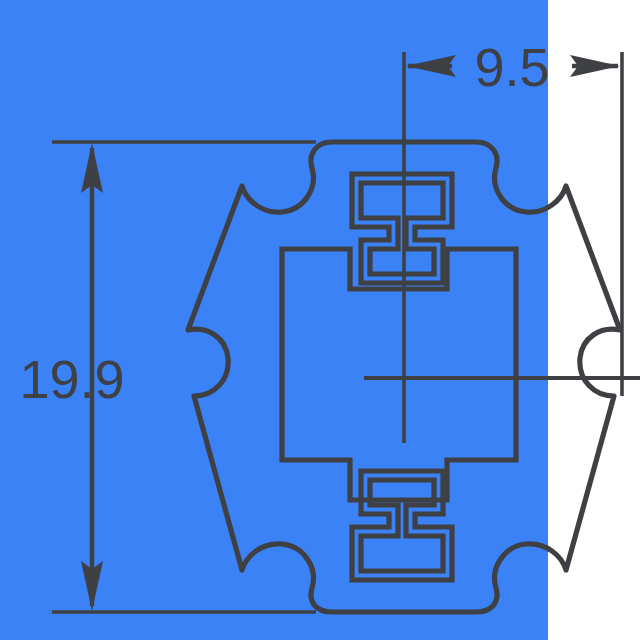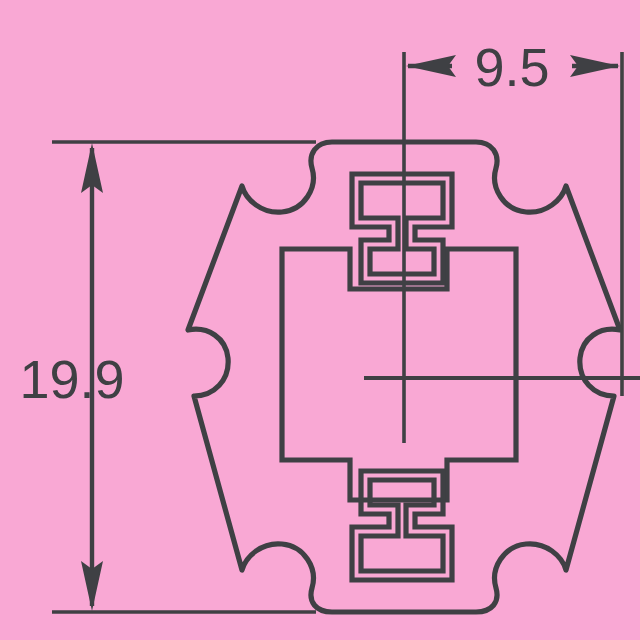--- a/index.html
+++ b/index.html
@@ -9,23 +9,23 @@
     background: #ffffff;
   }
   body {
     width: 640px;
     height: 640px;
     font-family: "Liberation Sans", sans-serif;
     overflow: hidden;
   }
   #drawing-root {
     position: relative;
-    width: 640px;
+    width: 548px;
     height: 640px;
-    background: #f9a8d4;
+    background: #3b82f6;
   }
   #drawing-svg {
     position: absolute;
     left: 0;
     top: 0;
     width: 640px;
     height: 640px;
     display: block;
   }
   .dim-text {

